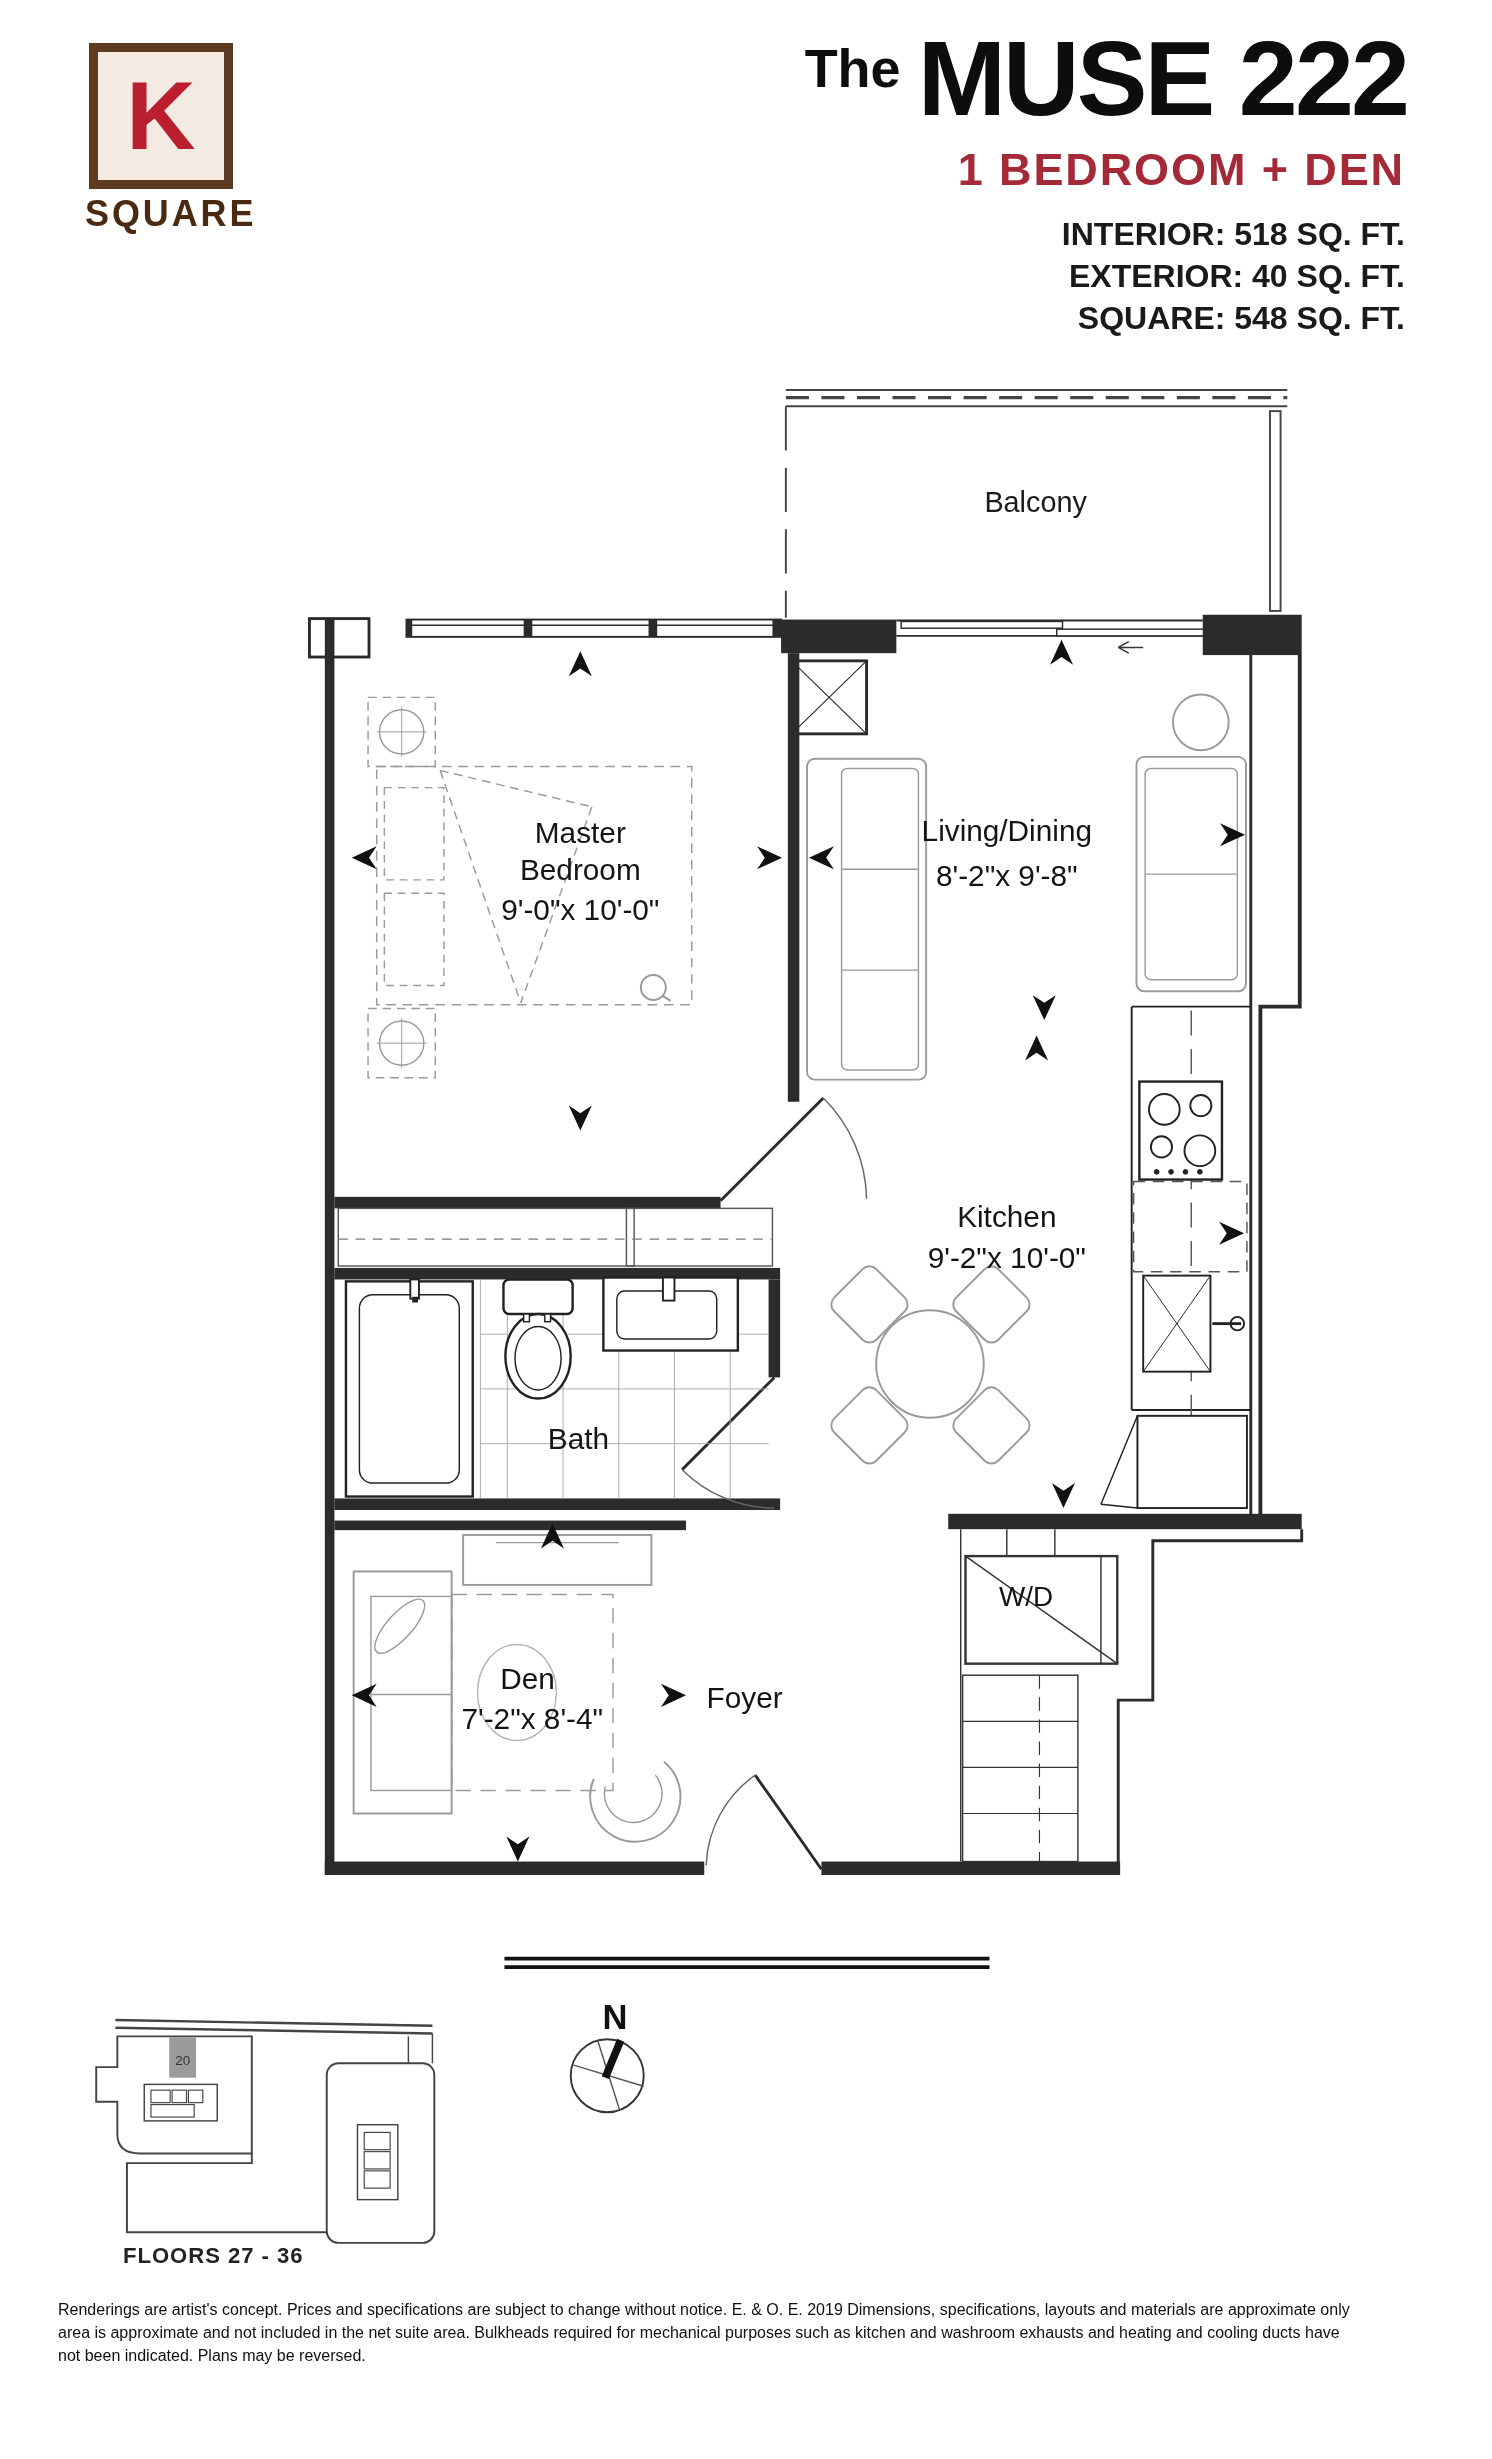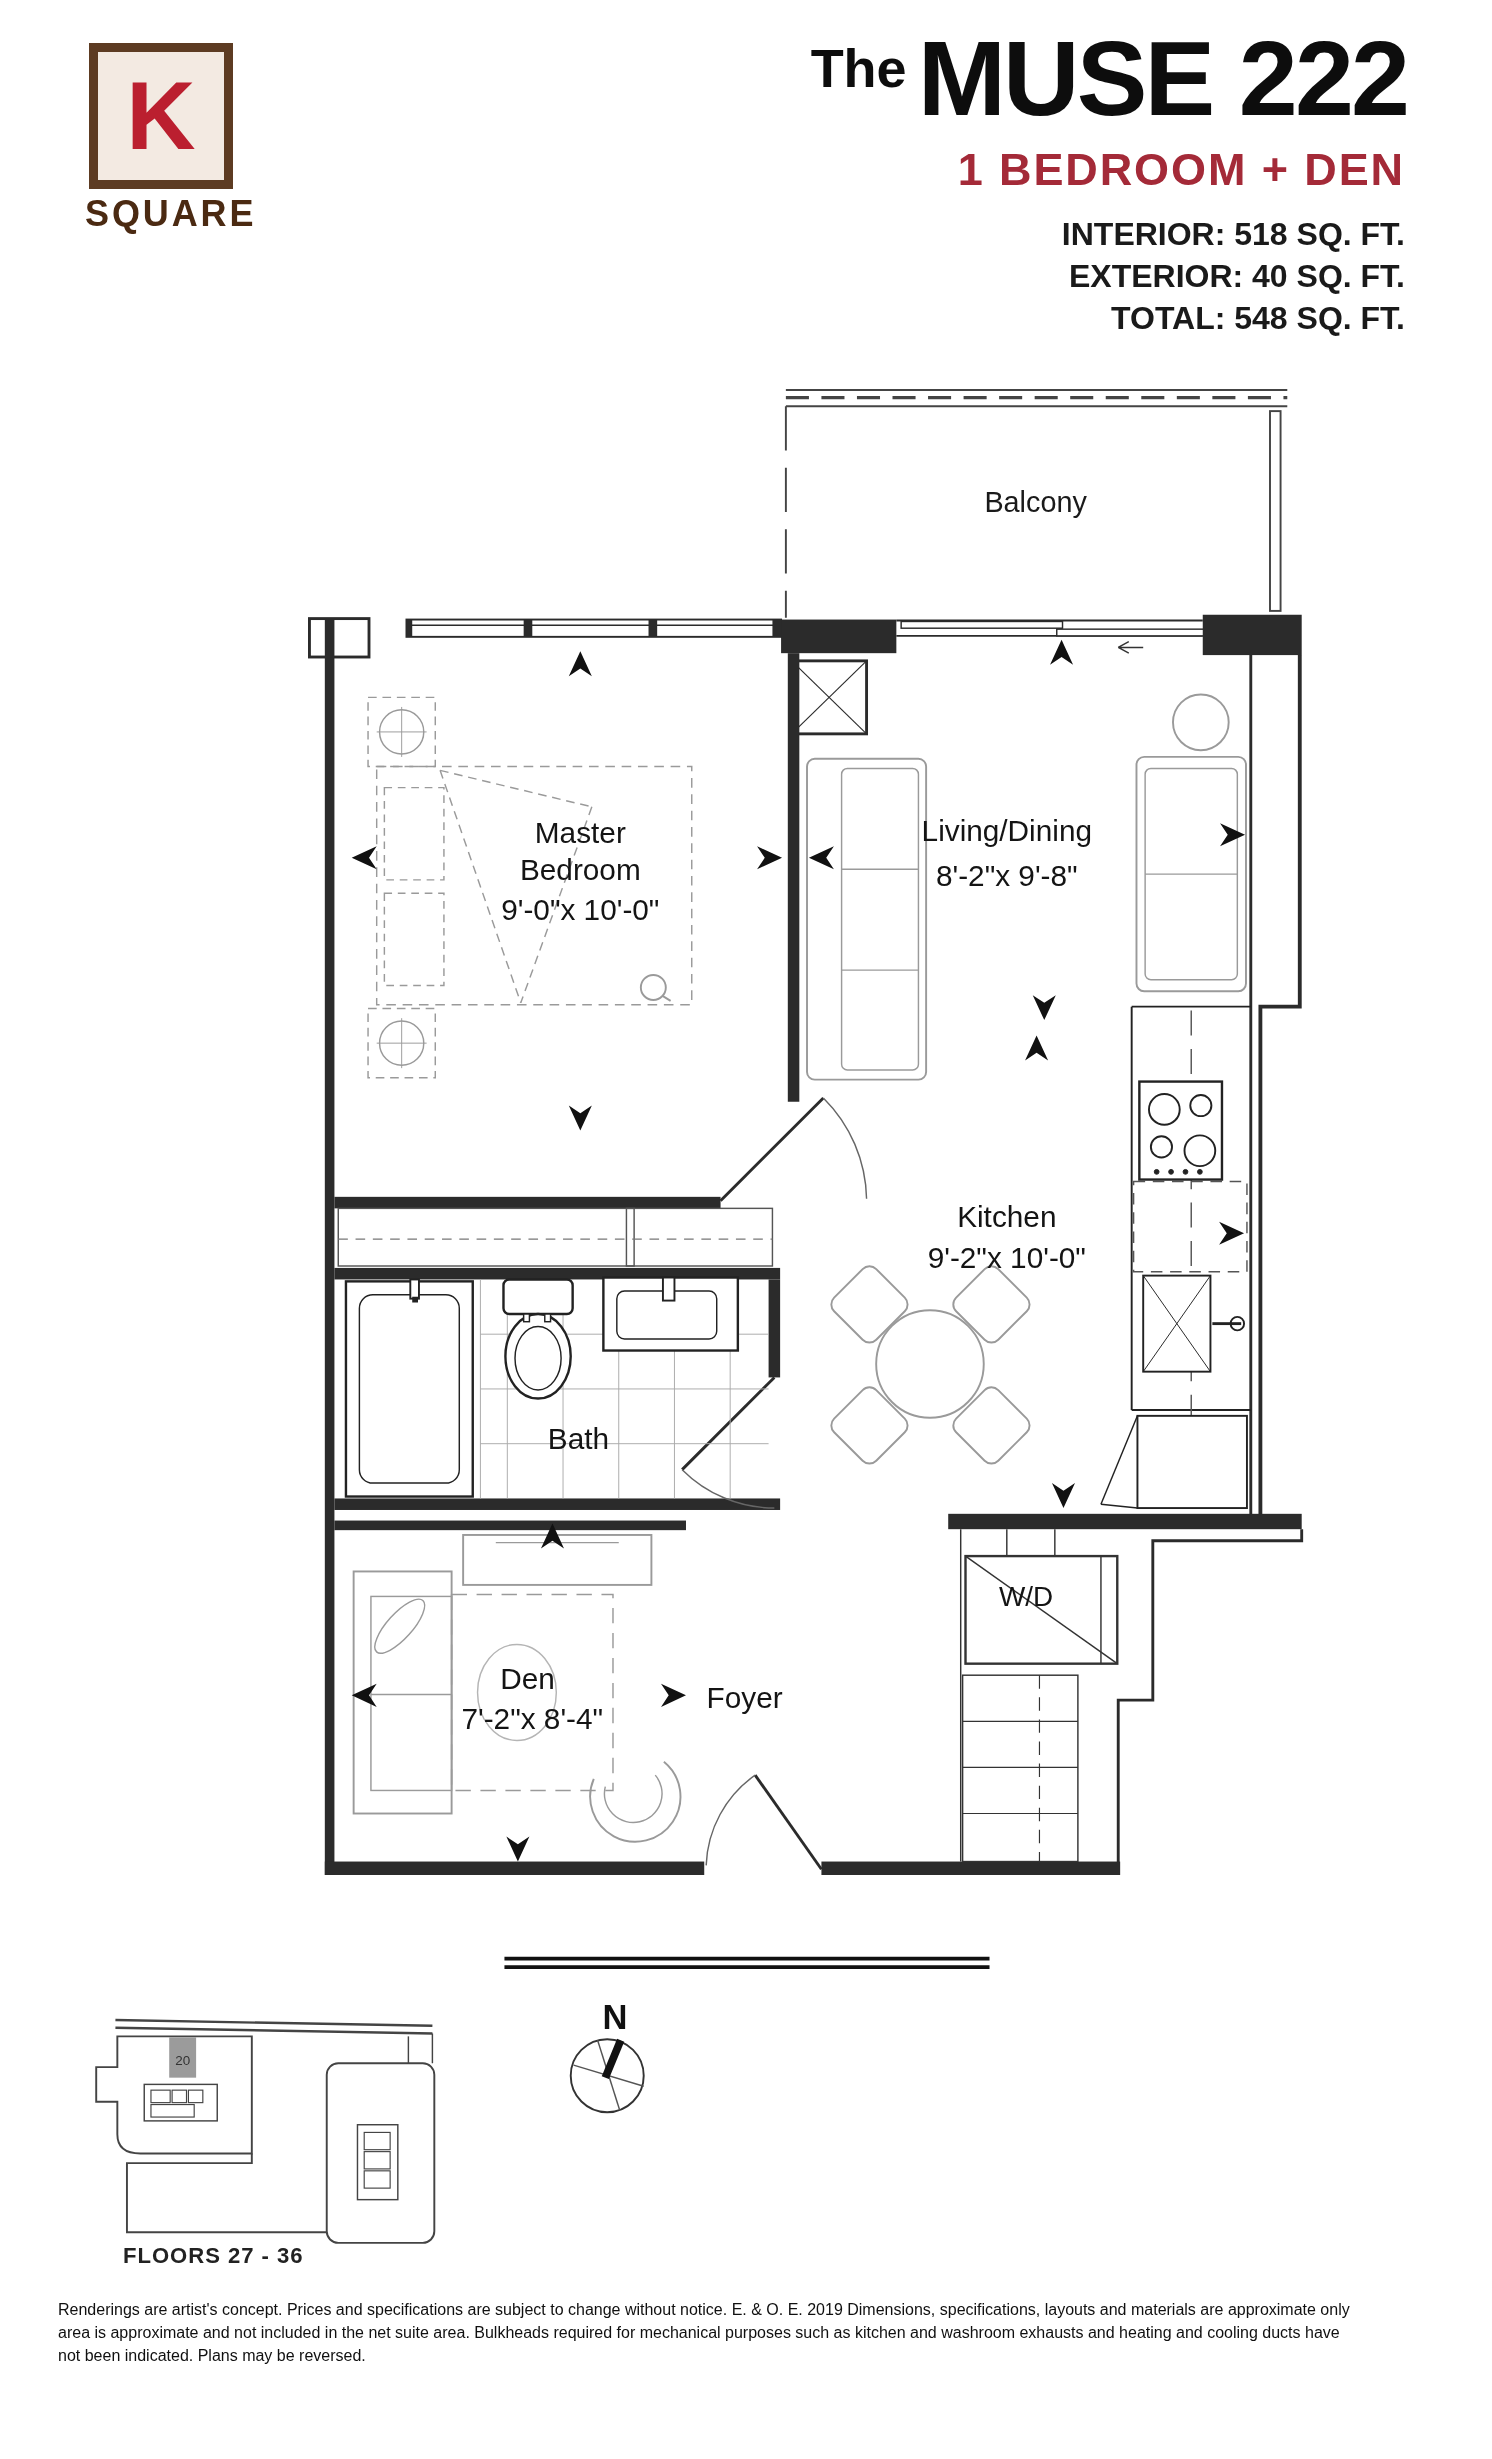--- a/index.html
+++ b/index.html
@@ -15,21 +15,21 @@
   .north-label{font-size:36px;font-weight:bold;fill:#111;}
   .unit-label{font-size:14px;fill:#333;}
 
   
   .logo{position:absolute;left:89px;top:43px;width:144px;height:146px;box-sizing:border-box;
         border:9.6px solid #5d3b22;background:#f3eae2;display:flex;align-items:center;justify-content:center;}
   .logo-k{font-size:96px;font-weight:800;color:#bb1f2f;line-height:1;}
   .logo-sub{position:absolute;left:85px;top:193px;width:154px;text-align:center;
             font-size:36px;font-weight:600;letter-spacing:2.9px;color:#4b2a12;}
   .title-row{position:absolute;top:25px;right:86px;display:flex;align-items:flex-start;white-space:nowrap;}
-  .title-the{font-size:54px;font-weight:800;margin-top:11.5px;margin-right:11px;color:#0d0d0d;}
+  .title-the{font-size:54px;font-weight:800;margin-top:11.5px;margin-right:17px;color:#0d0d0d;}
   .title-main{font-size:106px;font-weight:800;letter-spacing:-2.9px;line-height:1;color:#0d0d0d;}
   .subtitle{position:absolute;top:144px;right:88px;font-size:45px;font-weight:700;
             letter-spacing:1.9px;color:#a42a38;white-space:nowrap;}
   .stats{position:absolute;top:213px;right:88px;text-align:right;font-size:32px;line-height:42px;
          color:#1a1a1a;white-space:nowrap;}
   .stats .lbl{font-weight:600;}
   .stats .val{font-weight:800;}
   .stats .unit{font-weight:600;}
 
   
@@ -57,21 +57,21 @@
       <span class="lbl">INTERIOR:</span>
       <span class="val">518</span>
       <span class="unit">SQ. FT.</span>
     </div>
     <div>
       <span class="lbl">EXTERIOR:</span>
       <span class="val">40</span>
       <span class="unit">SQ. FT.</span>
     </div>
     <div>
-      <span class="lbl">TOTAL:</span>
+      <span class="lbl">SQUARE:</span>
       <span class="val">548</span>
       <span class="unit">SQ. FT.</span>
     </div>
   </div>
 
   <svg width="1493" height="2459" viewBox="0 0 1554 2560">
 
     <g stroke="#444" fill="none">
       <line x1="818" y1="406" x2="1340" y2="406" stroke-width="2"></line>
       <line x1="818" y1="414" x2="1340" y2="414" stroke-width="3.5" stroke-dasharray="24 13"></line>

